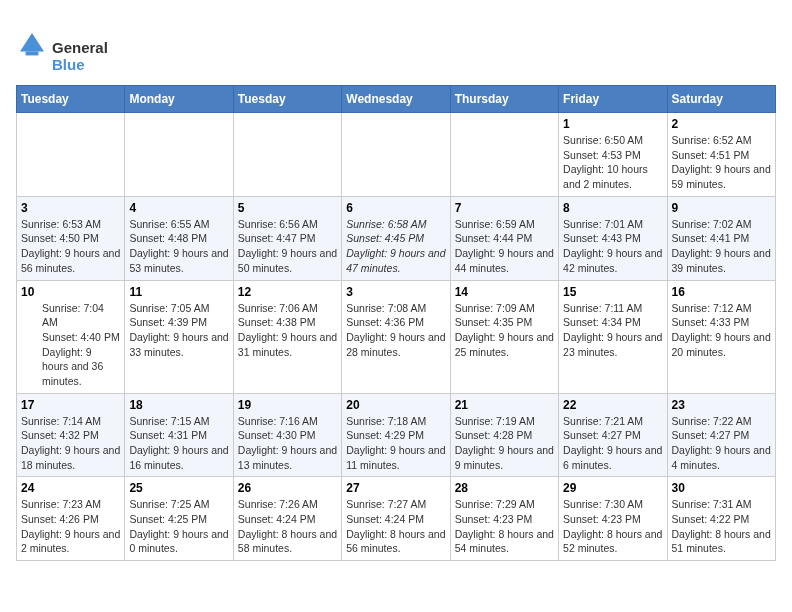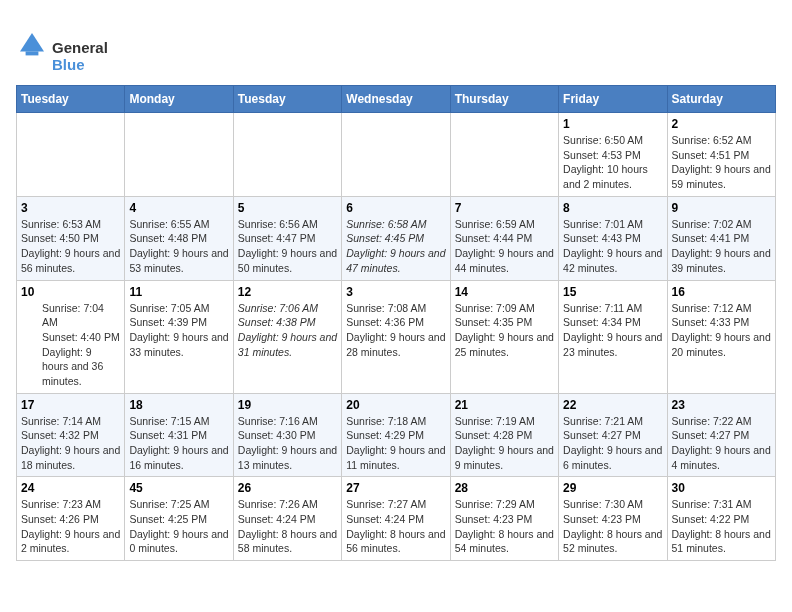--- a/index.html
+++ b/index.html
@@ -197,21 +197,21 @@
 Daylight: 9 hours and 36 minutes.</div>
         </td>
         <td>
           <span class="day-num">11</span>
           <div class="day-info" style="white-space: pre-line;">Sunrise: 7:05 AM
 Sunset: 4:39 PM
 Daylight: 9 hours and 33 minutes.</div>
         </td>
         <td>
           <span class="day-num">12</span>
-          <div class="day-info" style="white-space: pre-line; font-style: italic;">Sunrise: 7:06 AM
+          <div class="day-info" style="white-space: pre-line;">Sunrise: 7:06 AM
 Sunset: 4:38 PM
 Daylight: 9 hours and 31 minutes.</div>
         </td>
         <td>
           <span class="day-num">3</span>
           <div class="day-info" style="white-space: pre-line;">Sunrise: 7:08 AM
 Sunset: 4:36 PM
 Daylight: 9 hours and 28 minutes.</div>
         </td>
         <td>
@@ -278,21 +278,21 @@
         </td>
       </tr>
       <tr>
         <td>
           <span class="day-num">24</span>
           <div class="day-info" style="white-space: pre-line;">Sunrise: 7:23 AM
 Sunset: 4:26 PM
 Daylight: 9 hours and 2 minutes.</div>
         </td>
         <td>
-          <span class="day-num">45</span>
+          <span class="day-num">25</span>
           <div class="day-info" style="white-space: pre-line;">Sunrise: 7:25 AM
 Sunset: 4:25 PM
 Daylight: 9 hours and 0 minutes.</div>
         </td>
         <td>
           <span class="day-num">26</span>
           <div class="day-info" style="white-space: pre-line;">Sunrise: 7:26 AM
 Sunset: 4:24 PM
 Daylight: 8 hours and 58 minutes.</div>
         </td>

